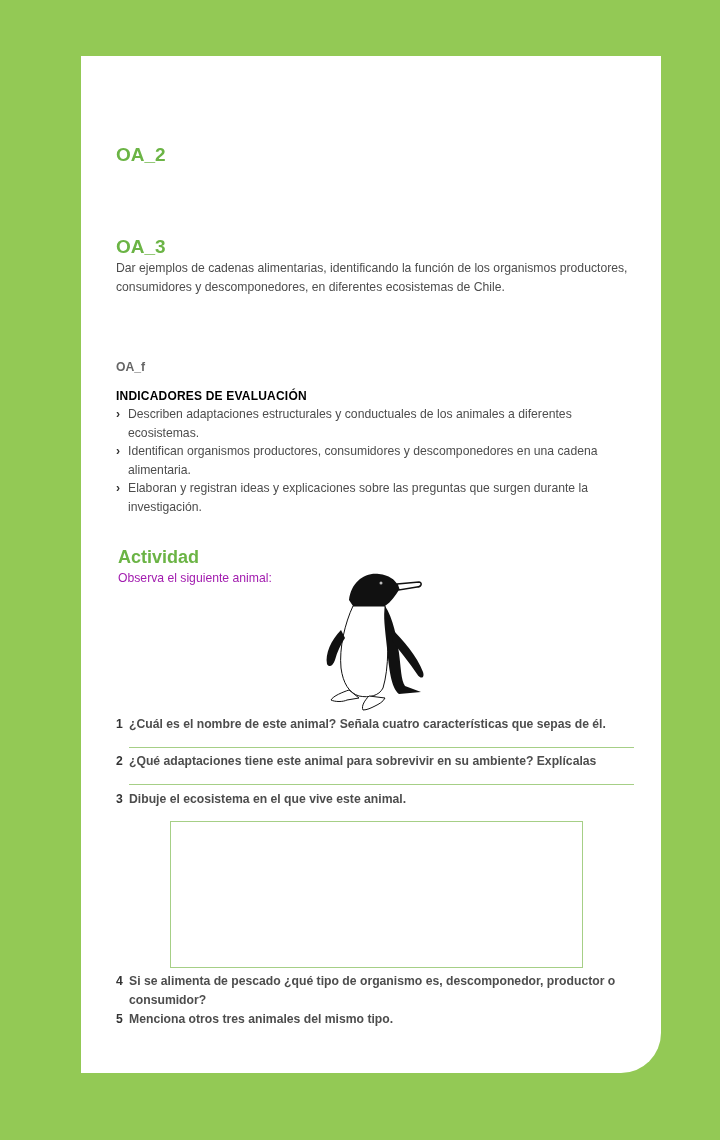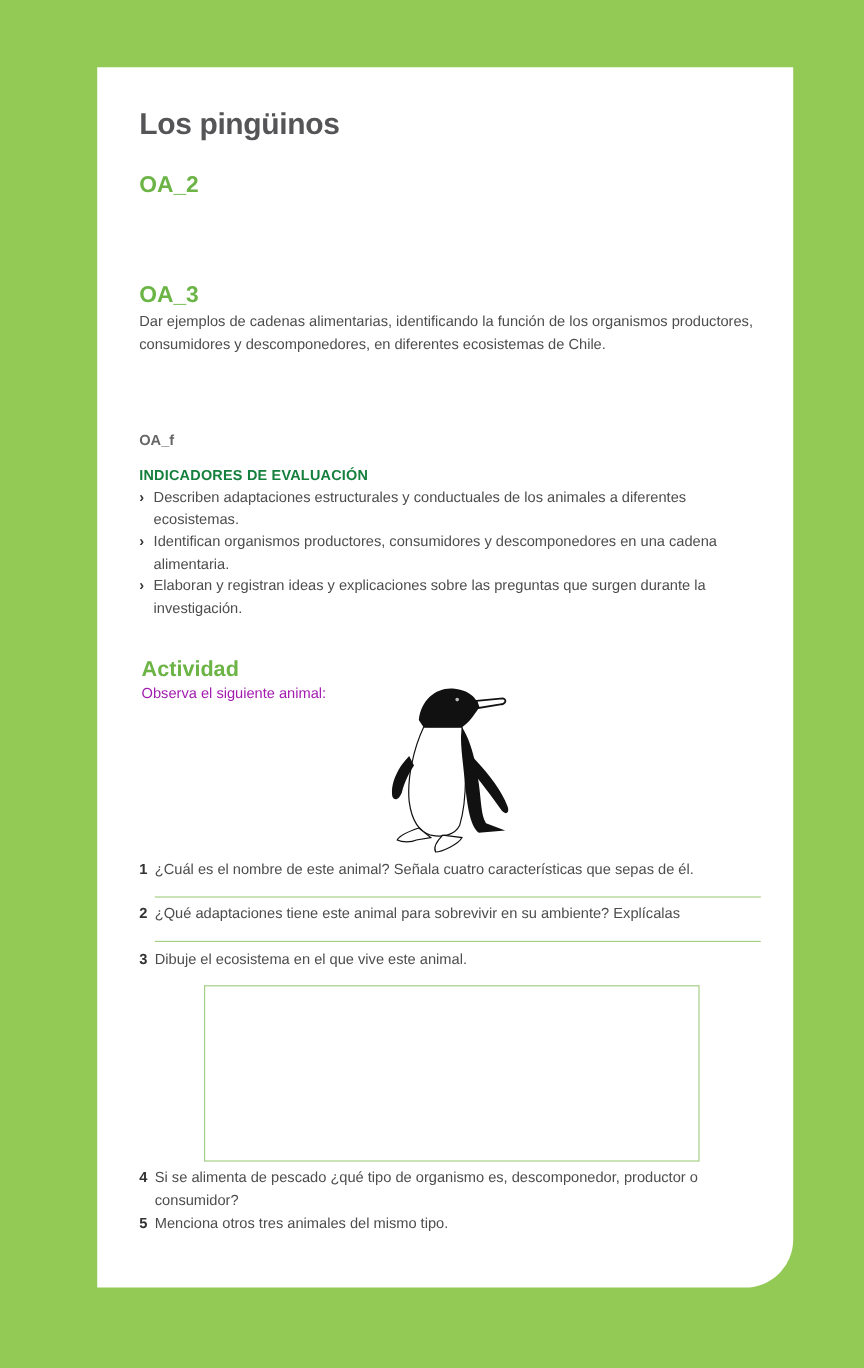--- a/index.html
+++ b/index.html
@@ -34,21 +34,21 @@
   .oaf-code {
     position: absolute; left: 35px; top: 259px;
     font-size: 12.2px; font-weight: bold; color: #666; margin-top: 45px;
   }
   .oaf-text {
     position: absolute; left: 83px; top: 258px; width: 475px;
     font-size: 12.2px; line-height: 19px; color: #4d4d4d;
   }
   .ind-head {
     position: absolute; left: 35px; top: 333px;
-    font-size: 12px; font-weight: bold; color: #15803d; letter-spacing: 0.2px;
+    font-size: 12px; font-weight: bold; color: #000000; letter-spacing: 0.2px;
   }
   .ind-list {
     position: absolute; left: 35px; top: 349px; width: 520px;
     margin: 0; padding: 0; list-style: none;
   }
   .ind-list li {
     position: relative; padding-left: 12px;
     font-size: 12.2px; line-height: 18.5px; color: #4d4d4d;
   }
   .ind-list li .bullet {
@@ -66,37 +66,36 @@
     position: absolute; left: 238px; top: 512px;
     width: 110px; height: 145px;
   }
   .q {
     position: absolute; left: 35px; width: 520px;
     font-size: 12.2px; line-height: 18.5px; color: #4d4d4d;
   }
   .q .num {
     position: absolute; left: 0; top: 0; font-weight: bold; color: #333;
   }
-  .q .qt { display: block; padding-left: 13px; }
+  .q .qt { display: block; padding-left: 13px; font-weight: bold; }
   .answer-line {
     position: absolute; left: 48px; width: 505px; height: 0;
     border-top: 1px solid #a6cf86;
   }
   .draw-box {
     position: absolute; left: 89px; top: 765px;
     width: 411px; height: 145px;
     border: 1px solid #a6cf86;
   }
 </style>
 </head>
 <body>
 
 <div class="card">
 
-  <div class="page-title">Los pingüinos</div>
 
   <div class="oa-head" style="top:88px;">OA_2</div>
 
   <div class="oa-head" style="top:180px;">OA_3</div>
   <div class="para" style="top:203px;">Dar ejemplos de cadenas alimentarias, identificando la función de los organismos productores, consumidores y descomponedores, en diferentes ecosistemas de Chile.</div>
 
   <div class="oaf-code">OA_f</div>
 
   <div class="ind-head">INDICADORES DE EVALUACIÓN</div>
   <ul class="ind-list">

